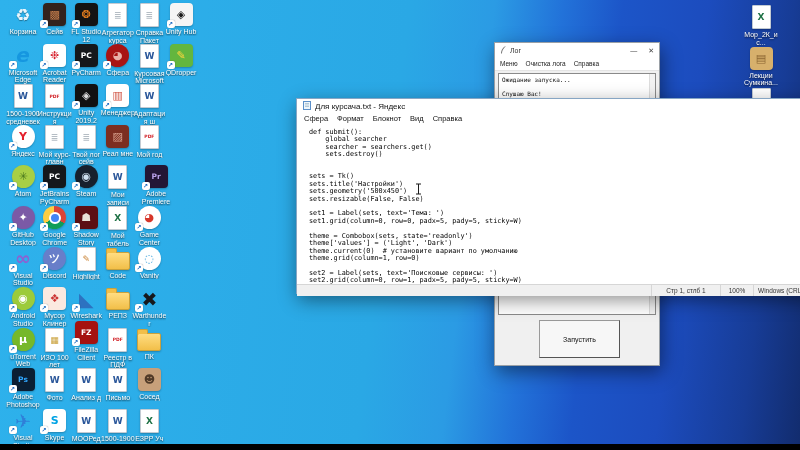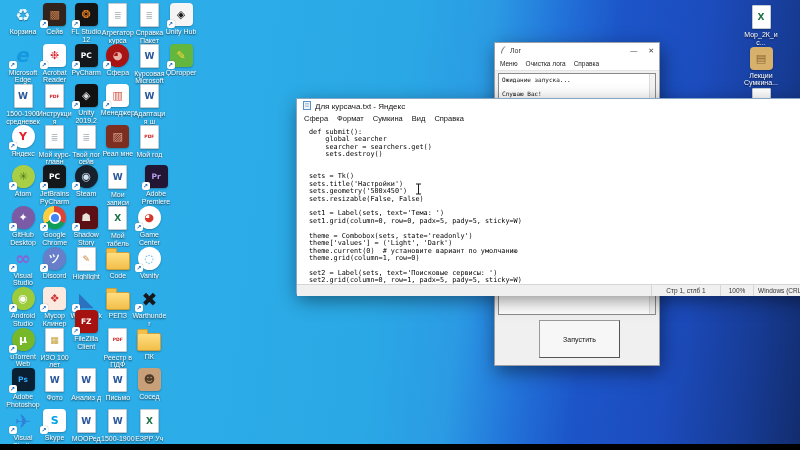--- a/index.html
+++ b/index.html
@@ -248,21 +248,21 @@
         <div class="icon-label">Warthunder</div>
       </div>
       <div class="icon-cell k-circ" style="left: 6px; top: 327.8px;">
         <div class="icon-box" style="background: rgb(118, 184, 42); color: rgb(255, 255, 255); font-size: 11px;">µ<span class="shortcut-badge">↗</span></div>
         <div class="icon-label">uTorrent Web</div>
       </div>
       <div class="icon-cell k-doc" style="left: 37.6px; top: 327.8px;">
         <div class="icon-box" style="background: rgb(255, 255, 255); color: rgb(202, 162, 61); font-size: 9px;">▦</div>
         <div class="icon-label">ИЗО 100 лет</div>
       </div>
-      <div class="icon-cell k-app" style="left: 69.2px; top: 310px;">
+      <div class="icon-cell k-app" style="left: 69.2px; top: 321px;">
         <div class="icon-box" style="background: rgb(165, 18, 16); color: rgb(255, 255, 255); font-size: 7.5px;">FZ<span class="shortcut-badge">↗</span></div>
         <div class="icon-label">FileZilla Client</div>
       </div>
       <div class="icon-cell k-doc" style="left: 100.8px; top: 327.8px;">
         <div class="icon-box" style="background: rgb(255, 255, 255); color: rgb(209, 31, 37); font-size: 4.5px;">PDF</div>
         <div class="icon-label">Реестр в ПДФ</div>
       </div>
       <div class="icon-cell k-folder" style="left: 132.4px; top: 327.8px;">
         <div class="icon-box" style="font-size: 11px;"></div>
         <div class="icon-label">ПК</div>
@@ -355,21 +355,21 @@
         <svg width="8" height="9" viewBox="0 0 8 9">
             <rect x="0.5" y="0.5" width="7" height="8" fill="#eef6fb" stroke="#5b8fc9"></rect>
             <path d="M2 2.5h4M2 4h4M2 5.5h4" stroke="#9ab4c9" stroke-width="0.7"></path>
           </svg>
       </span>
       <span>Для курсача.txt - Яндекс</span>
     </div>
     <div class="np-menu">
         <span>Сфера</span>
         <span>Формат</span>
-        <span>Сумкина</span>
+        <span>Блокнот</span>
         <span>Вид</span>
         <span>Справка</span>
       </div>
     <div class="np-body">def submit():
     global searcher
     searcher = searchers.get()
     sets.destroy()
 
 
 sets = Tk()

